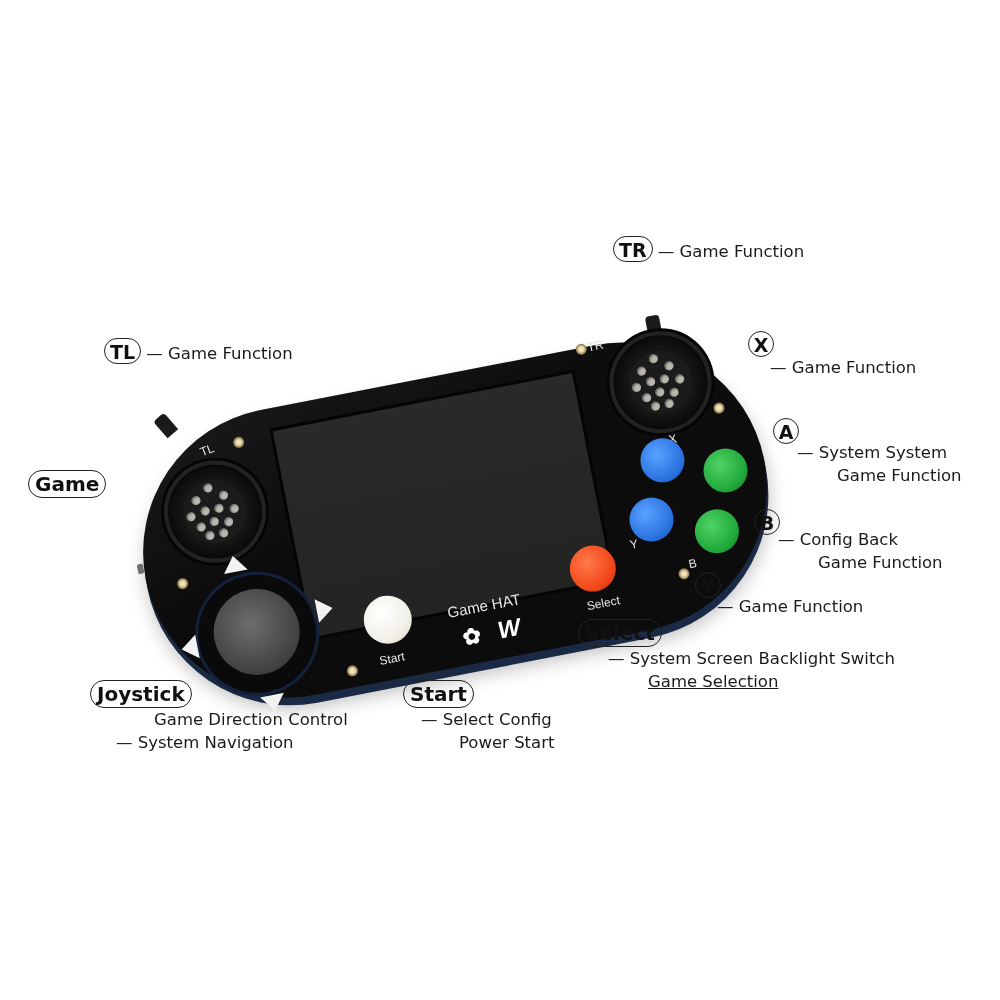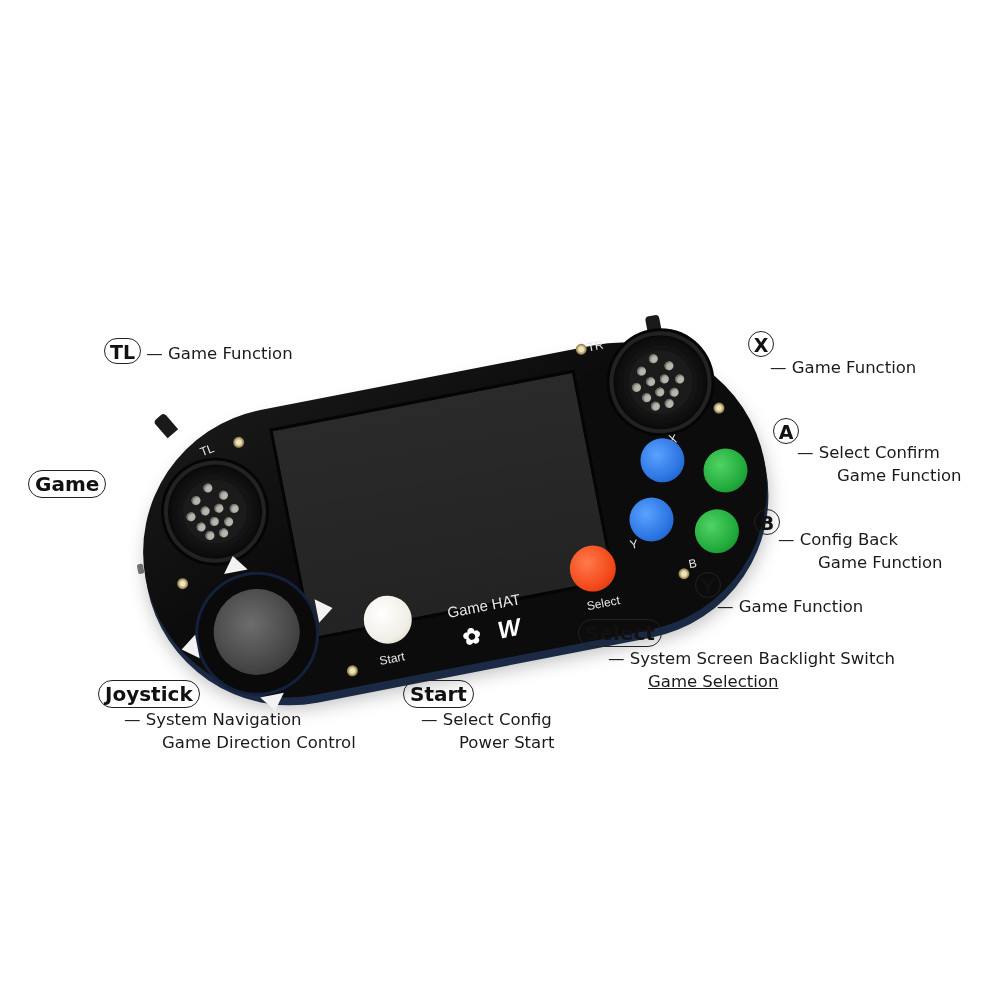--- a/index.html
+++ b/index.html
@@ -114,62 +114,66 @@
 
     <div class="btn red" style="left:418px;top:196px;"></div>
     <span class="silk" style="left:428px;top:248px;">Select</span>
 
     <div class="btn blue" style="left:508px;top:104px;"></div>
     <div class="btn green" style="left:568px;top:126px;"></div>
     <div class="btn blue" style="left:486px;top:160px;"></div>
     <div class="btn green" style="left:548px;top:184px;"></div>
   </div>
 
+  <div class="callout" style="left:613px;top:236px;">
+    <span class="circ wide">TR</span>
+    <span>— Game Function</span>
+  </div>
 
   <div class="callout" style="left:104px;top:338px;">
     <span class="circ wide">TL</span>
     <span>— Game Function</span>
   </div>
 
   <div class="callout" style="left:748px;top:331px;">
     <span class="circ">X</span>
     <span class="line" style="padding-left:22px;margin-top:-2px;">— Game Function</span>
   </div>
 
   <div class="callout" style="left:28px;top:470px;">
     <span class="pill">Game</span>
   </div>
 
   <div class="callout" style="left:773px;top:418px;">
     <span class="circ">A</span>
-    <span class="line" style="padding-left:24px;margin-top:-4px;">— Select Confirm</span>
+    <span class="line" style="padding-left:24px;margin-top:-4px;">— System System</span>
     <span class="line" style="padding-left:64px;">Game Function</span>
   </div>
 
   <div class="callout" style="left:754px;top:509px;">
     <span class="circ">B</span>
     <span class="line" style="padding-left:24px;margin-top:-8px;">— Config Back</span>
     <span class="line" style="padding-left:64px;">Game Function</span>
   </div>
 
   <div class="callout" style="left:695px;top:572px;">
     <span class="circ">Y</span>
     <span class="line" style="padding-left:22px;margin-top:-4px;">— Game Function</span>
   </div>
 
   <div class="callout" style="left:578px;top:619px;">
     <span class="pill">Select</span>
     <span class="line" style="padding-left:30px;">— System Screen Backlight Switch</span>
     <span class="line" style="padding-left:70px;text-decoration:underline;">Game Selection</span>
   </div>
 
-  <div class="callout" style="left:90px;top:680px;margin-left:8px;">
+  <div class="callout" style="left:90px;top:680px;">
     <span class="pill">Joystick</span>
+    <span class="line" style="padding-left:64px;">Game Direction Control</span>
     <span class="line" style="padding-left:26px;">— System Navigation</span>
-    <span class="line" style="padding-left:64px;">Game Direction Control</span>
   </div>
 
   <div class="callout" style="left:403px;top:680px;">
     <span class="pill">Start</span>
     <span class="line" style="padding-left:18px;">— Select Config</span>
     <span class="line" style="padding-left:56px;">Power Start</span>
   </div>
 
 </div>
 

